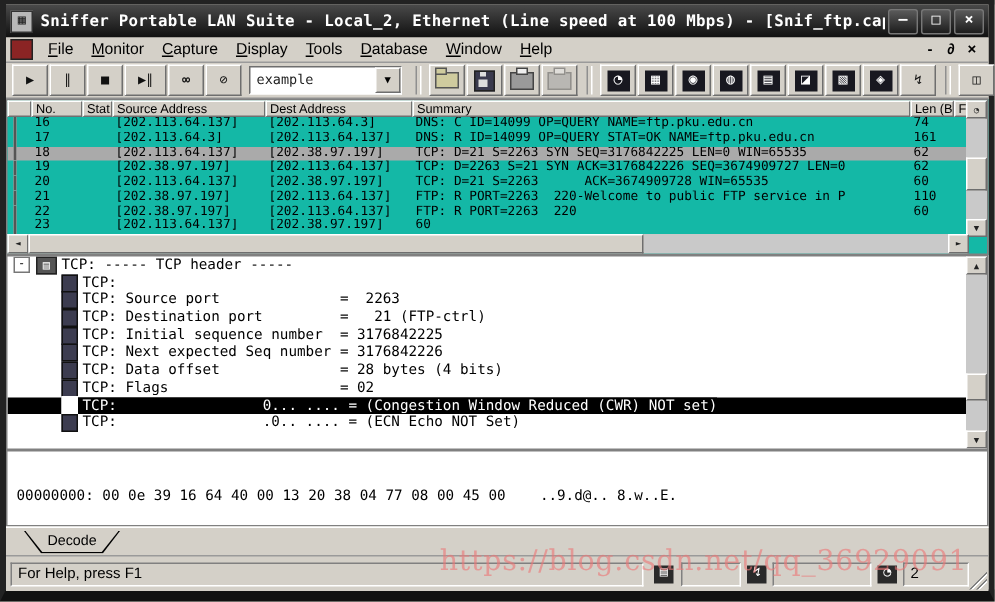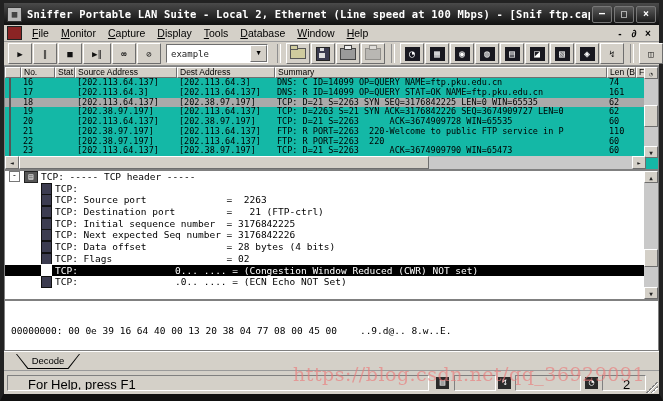--- a/index.html
+++ b/index.html
@@ -88,21 +88,21 @@
   
   .tabstrip{left:0;top:348px;width:655px;height:19px;background:#d4d0c8;border-top:1px solid #fff;}
   .tab-outer{position:absolute;left:12px;top:2px;height:15px;width:64px;
              clip-path:polygon(0 0,100% 0,82% 100%,18% 100%);background:#000;}
   .tab-inner{position:absolute;left:1px;top:0;height:14px;width:62px;
              clip-path:polygon(0 0,100% 0,82% 100%,18% 100%);background:#d4d0c8;
              font-family:"Liberation Sans",sans-serif;font-size:9.5px;text-align:center;line-height:13px;color:#000;}
   
   .statusbar{left:0;top:367px;width:655px;height:24px;background:#d4d0c8;border-top:1px solid #9a9a9a;}
   .spane{position:absolute;top:4px;height:16px;border:1px solid;border-color:#808080 #fff #fff #808080;
-         font-family:"Liberation Sans",sans-serif;font-size:13px;color:#000;padding:1px 20px;box-sizing:border-box;
+         font-family:"Liberation Sans",sans-serif;font-size:10px;color:#000;padding:1px 4px;box-sizing:border-box;
          white-space:nowrap;overflow:hidden;}
   .sicon{position:absolute;top:6px;width:13px;height:12px;background:#2a2a2a;color:#fff;font-size:9px;line-height:11px;text-align:center;}
   .grip{position:absolute;right:1px;bottom:1px;width:12px;height:12px;
         background:linear-gradient(135deg,transparent 50%,#808080 50%,#808080 55%,#fff 55%,#fff 60%,transparent 60%,
         transparent 70%,#808080 70%,#808080 75%,#fff 75%,#fff 80%,transparent 80%);}
   
   .watermark{position:absolute;right:18px;top:363px;z-index:60;pointer-events:none;
              font-family:"DejaVu Serif",serif;font-size:19px;color:rgba(236,120,120,.62);letter-spacing:.5px;white-space:nowrap;}
 </style>
 </head>
@@ -256,21 +256,21 @@
       <div class="prow">
         <span class="pcell c-chk"><span class="cb"></span></span>
         <span class="pcell c-no">22</span><span class="pcell c-stat"></span>
         <span class="pcell c-src">[202.38.97.197]</span><span class="pcell c-dst">[202.113.64.137]</span>
         <span class="pcell c-sum">FTP: R PORT=2263  220</span><span class="pcell c-len">60</span>
       </div>
       <div class="prow">
         <span class="pcell c-chk"><span class="cb"></span></span>
         <span class="pcell c-no">23</span><span class="pcell c-stat"></span>
         <span class="pcell c-src">[202.113.64.137]</span><span class="pcell c-dst">[202.38.97.197]</span>
-        <span class="pcell c-sum">TCP: D=21 S=2263      ACK=3674909790 WIN=65473</span><span class="pcell c-len">60</span>
+        <span class="pcell c-len">60</span>
       </div>
       <div class="prow clip">
         <span class="pcell c-chk"><span class="cb"></span></span>
         <span class="pcell c-no">24</span><span class="pcell c-stat"></span>
         <span class="pcell c-src">000DED4F1F52</span><span class="pcell c-dst">Bridge_Group_Ad</span>
         <span class="pcell c-sum">BPDUCONFIG  S-Pri 0000 Root 0016 Root Pri 0000</span><span class="pcell c-len">60</span>
       </div>
     </div>
     <div class="vscroll" style="top:0;height:91px;">
       <div class="varrow" style="top:0;">◔</div>

